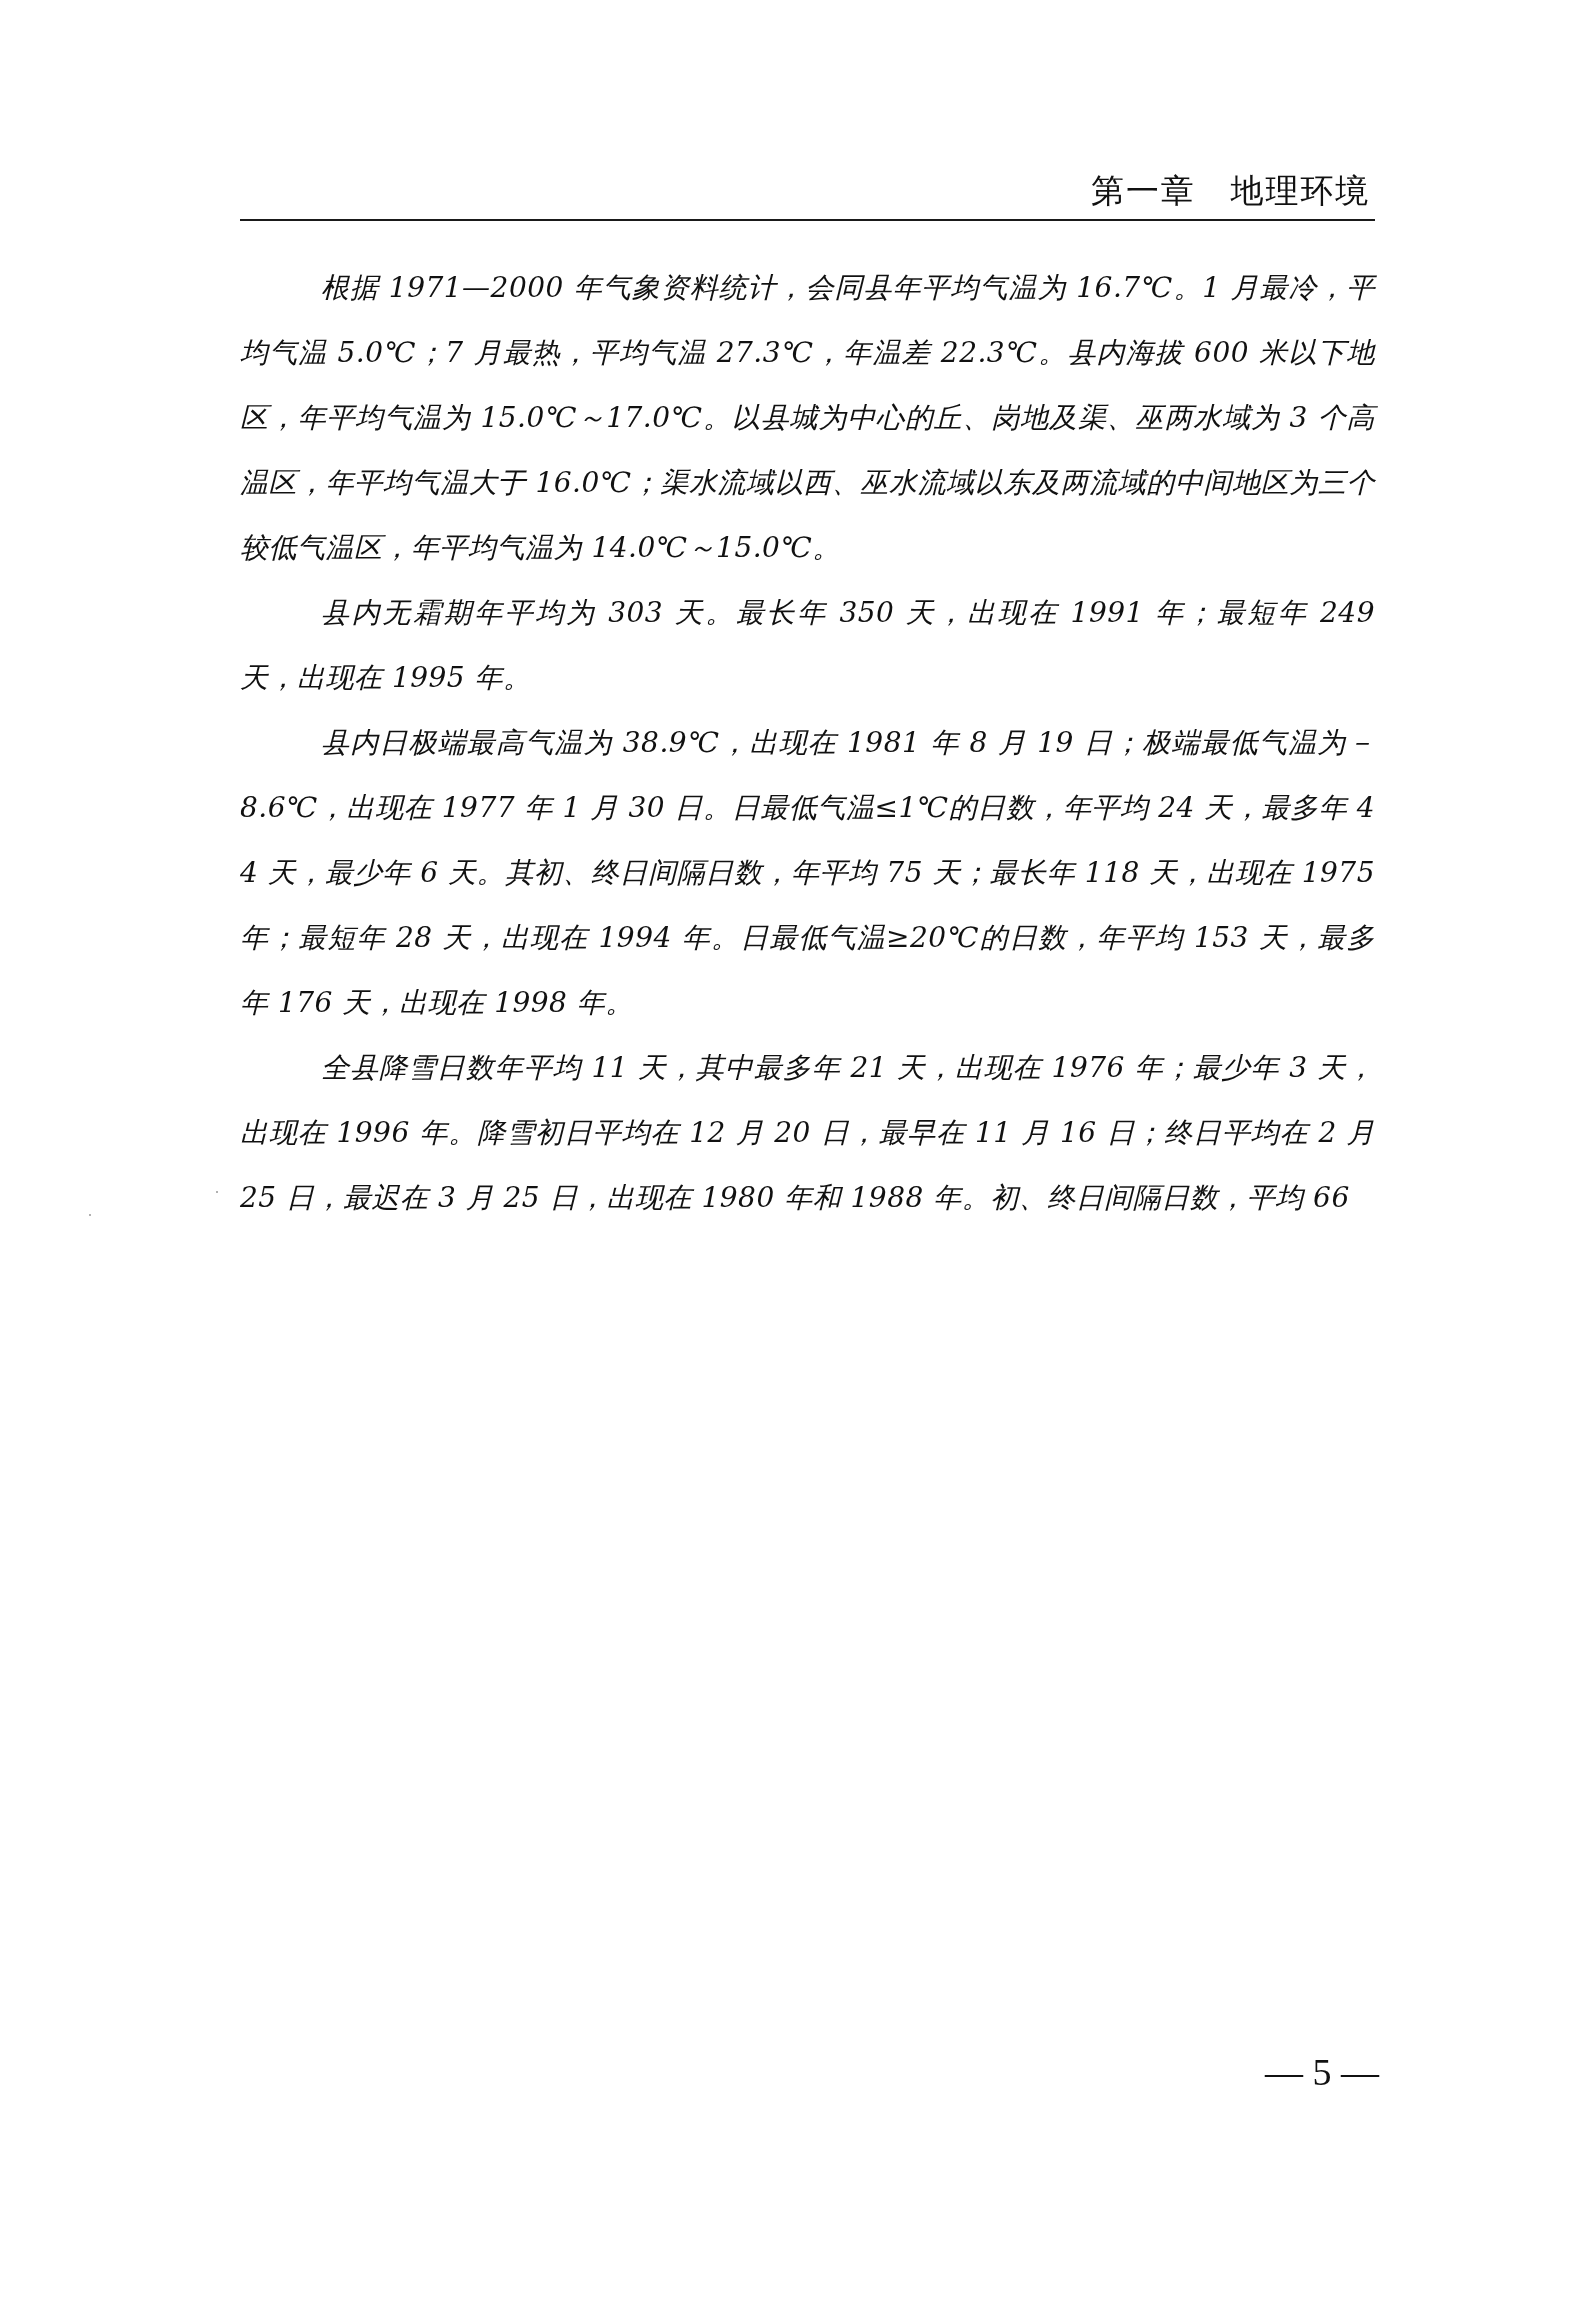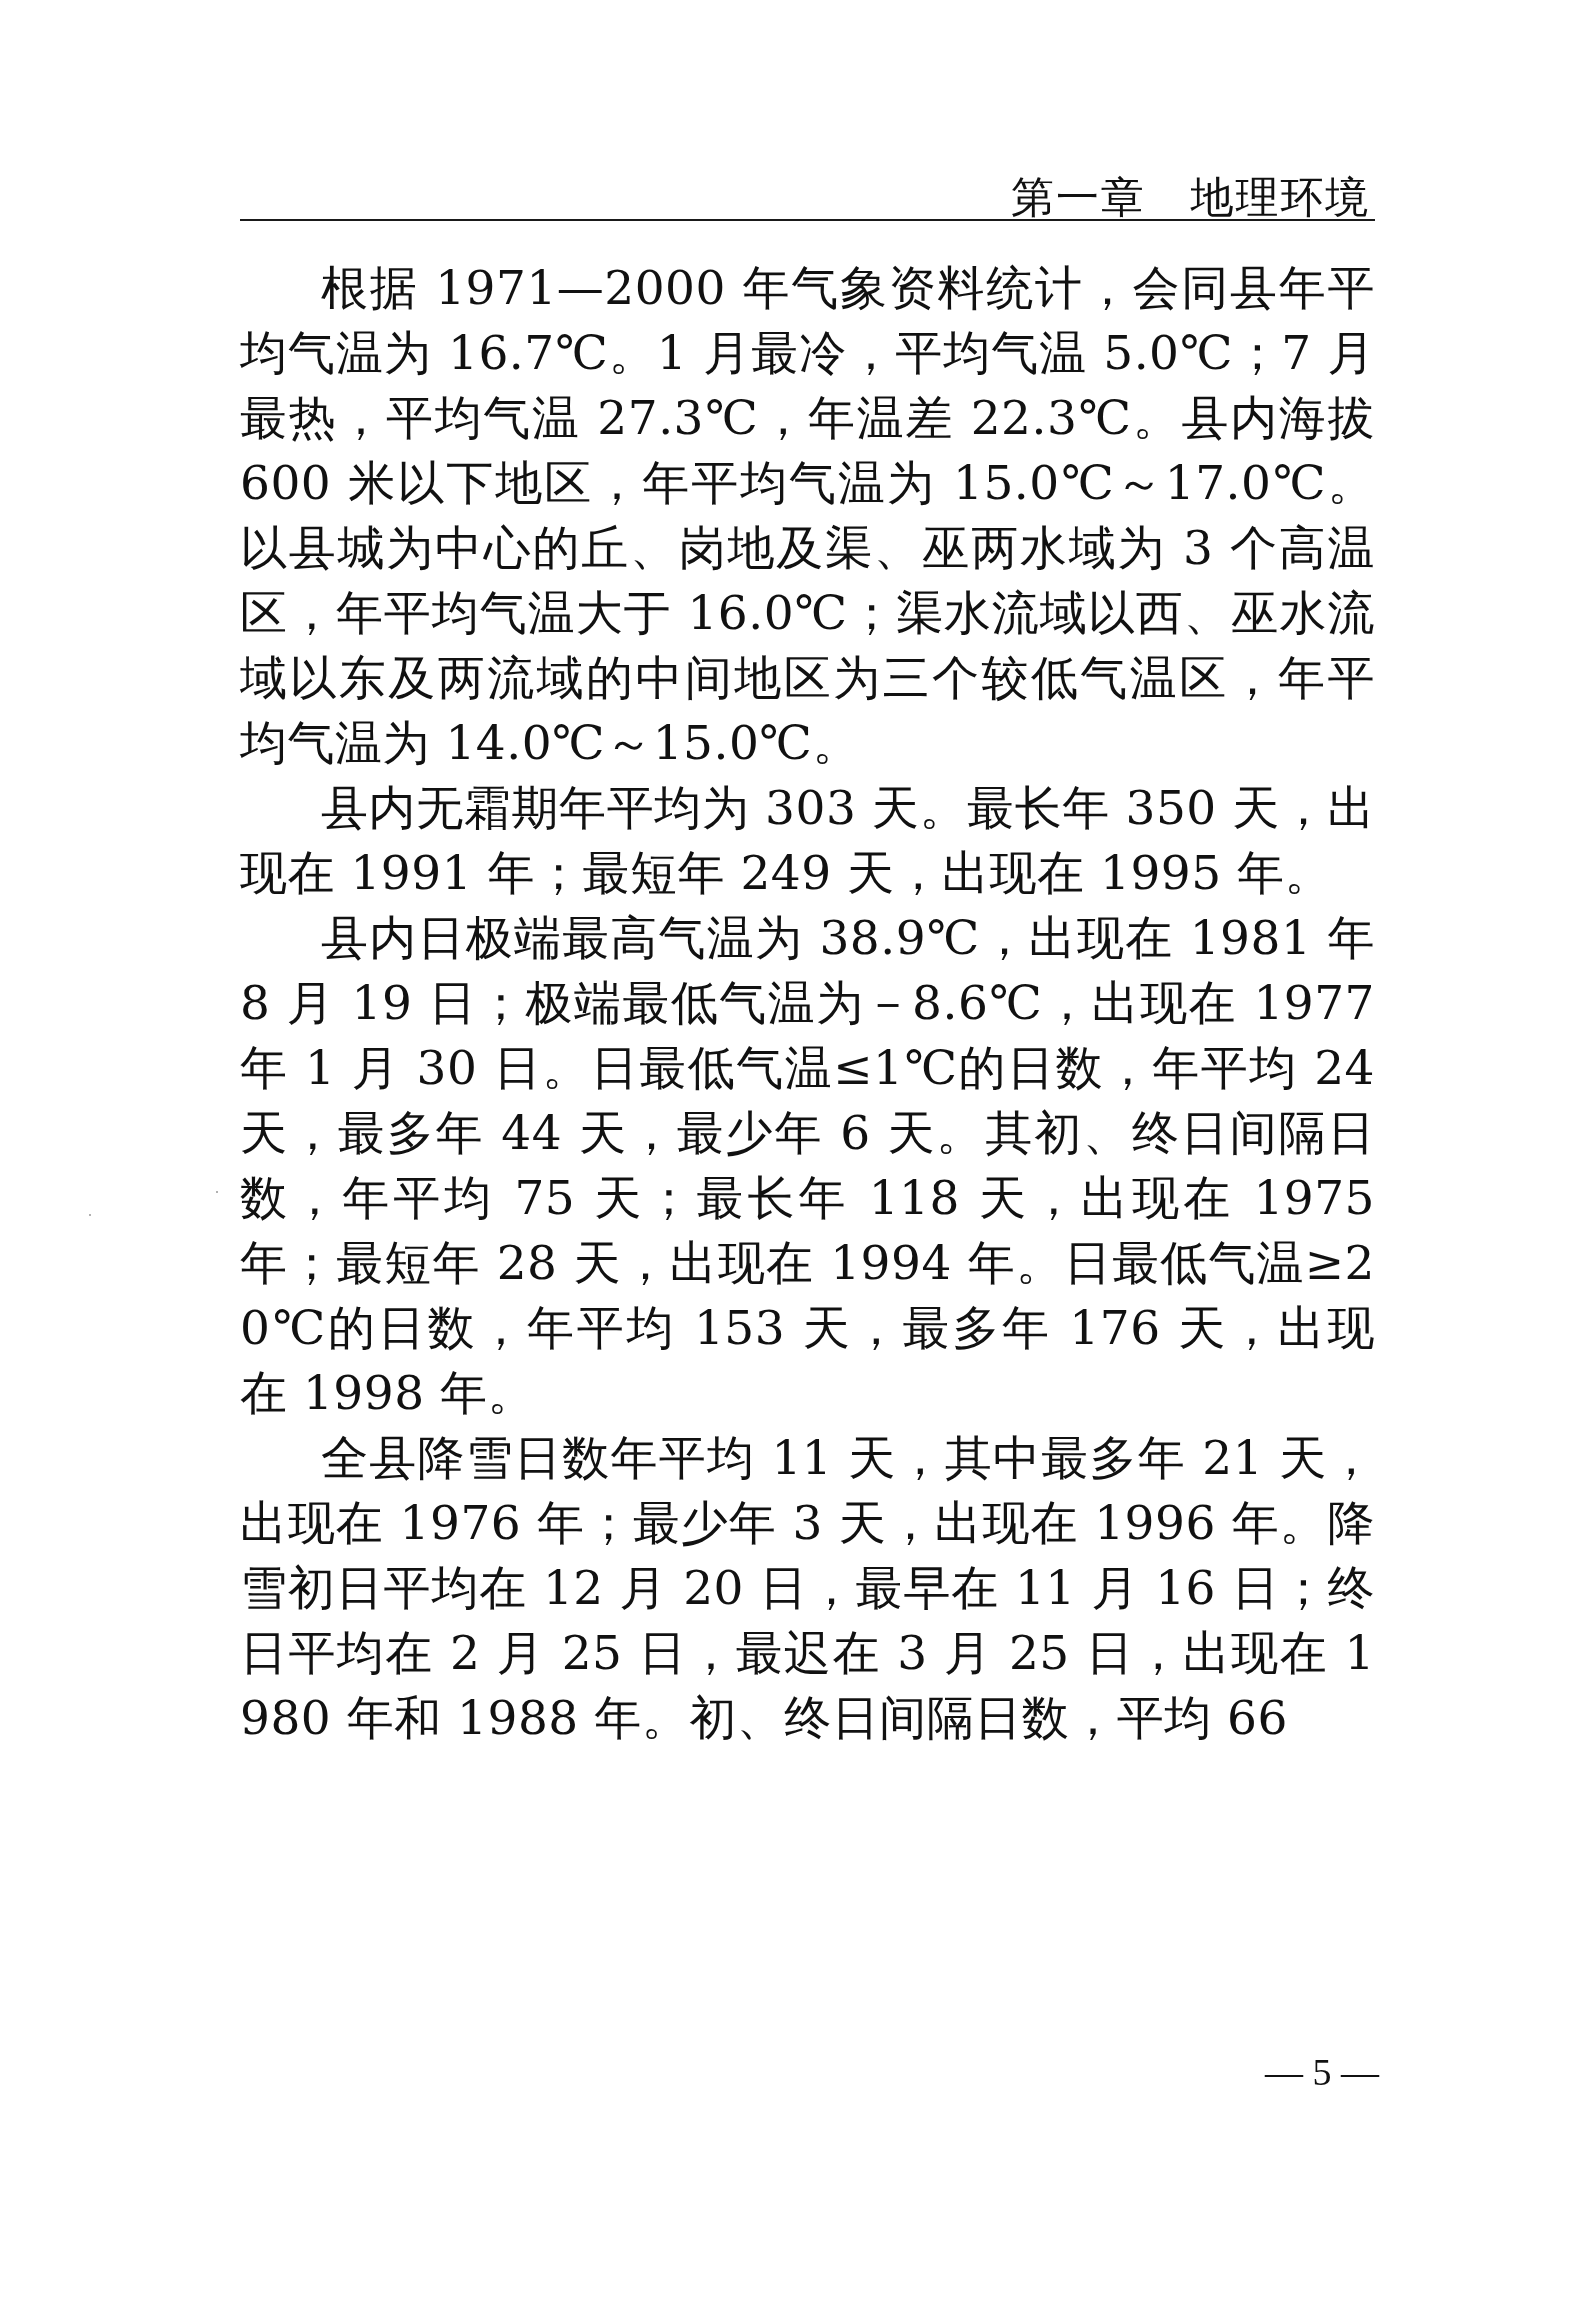--- a/index.html
+++ b/index.html
@@ -21,39 +21,40 @@
       top: 159px;
       width: 1135px;
       height: 62px;
       border-bottom: 2.9px solid #1a1a1a;
       box-sizing: border-box;
     }
     .running-header .header-text {
       position: absolute;
       right: 4.8px;
       top: 9.6px;
-      font-size: 43px;
+      font-size: 33px;
       letter-spacing: 1.9px;
       font-family: "DejaVu Sans", "Liberation Sans", sans-serif;
       white-space: pre;
     }
     .body-text {
       position: absolute;
       left: 240px;
       top: 255px;
       width: 1135px;
     }
     .para {
       margin: 0;
-      font-size: 47px;
+      font-size: 28px;
       line-height: 65px;
       text-indent: 81px;
       text-align: justify;
       letter-spacing: 0.5px;
       word-break: break-all;
+      font-style: italic;
     }
     .folio {
       position: absolute;
       right: 190px;
       top: 2050px;
       font-size: 38px;
       font-family: "Liberation Serif", "DejaVu Serif", serif;
       white-space: pre;
     }
     .speck {

